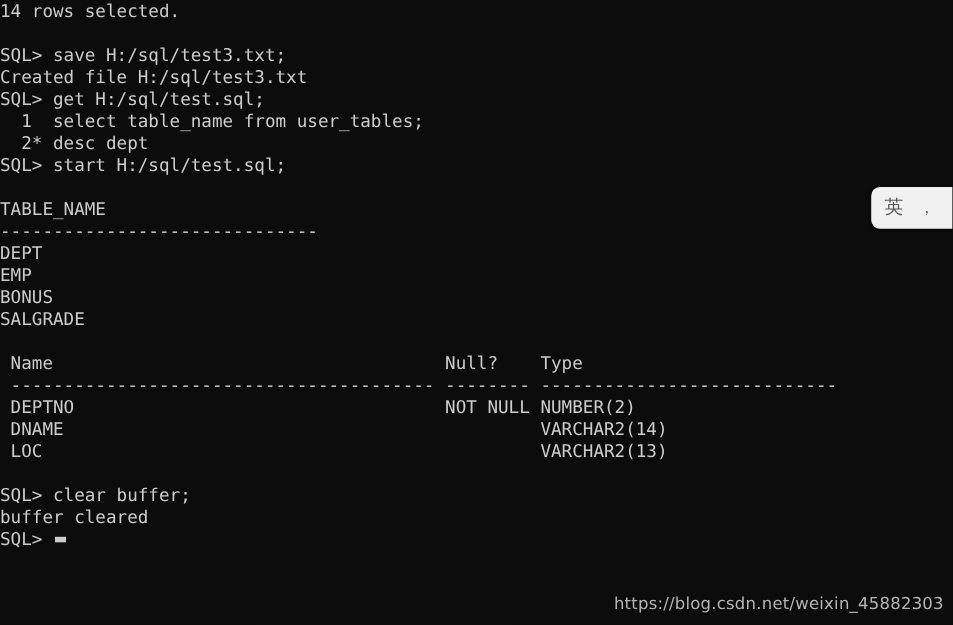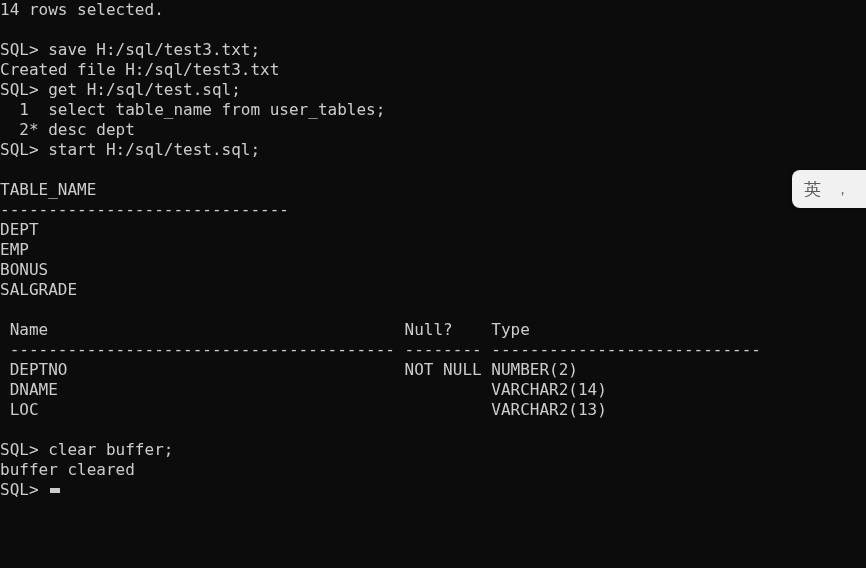--- a/index.html
+++ b/index.html
@@ -93,14 +93,15 @@
   <div id="terminal"><div class="line">14 rows selected.</div><div class="line blank">&nbsp;</div><div class="line">SQL&gt; save H:/sql/test3.txt;</div><div class="line">Created file H:/sql/test3.txt</div><div class="line">SQL&gt; get H:/sql/test.sql;</div><div class="line">  1  select table_name from user_tables;</div><div class="line">  2* desc dept</div><div class="line">SQL&gt; start H:/sql/test.sql;</div><div class="line blank">&nbsp;</div><div class="line">TABLE_NAME</div><div class="line">------------------------------</div><div class="line">DEPT</div><div class="line">EMP</div><div class="line">BONUS</div><div class="line">SALGRADE</div><div class="line blank">&nbsp;</div><div class="line"> Name                                     Null?    Type</div><div class="line"> ---------------------------------------- -------- ----------------------------</div><div class="line"> DEPTNO                                   NOT NULL NUMBER(2)</div><div class="line"> DNAME                                             VARCHAR2(14)</div><div class="line"> LOC                                               VARCHAR2(13)</div><div class="line blank">&nbsp;</div><div class="line">SQL&gt; clear buffer;</div><div class="line">buffer cleared</div><div class="line">SQL&gt;</div></div>
 
   <div id="cursor"></div>
 
   <div id="ime-widget">
     <span class="ime-item">英</span>
     <span class="ime-item punct">，</span>
     <span class="ime-item punct">（</span>
   </div>
 
+  <div id="watermark">https://blog.csdn.net/weixin_45882303</div>
 
 </div>
 
 </body></html>

